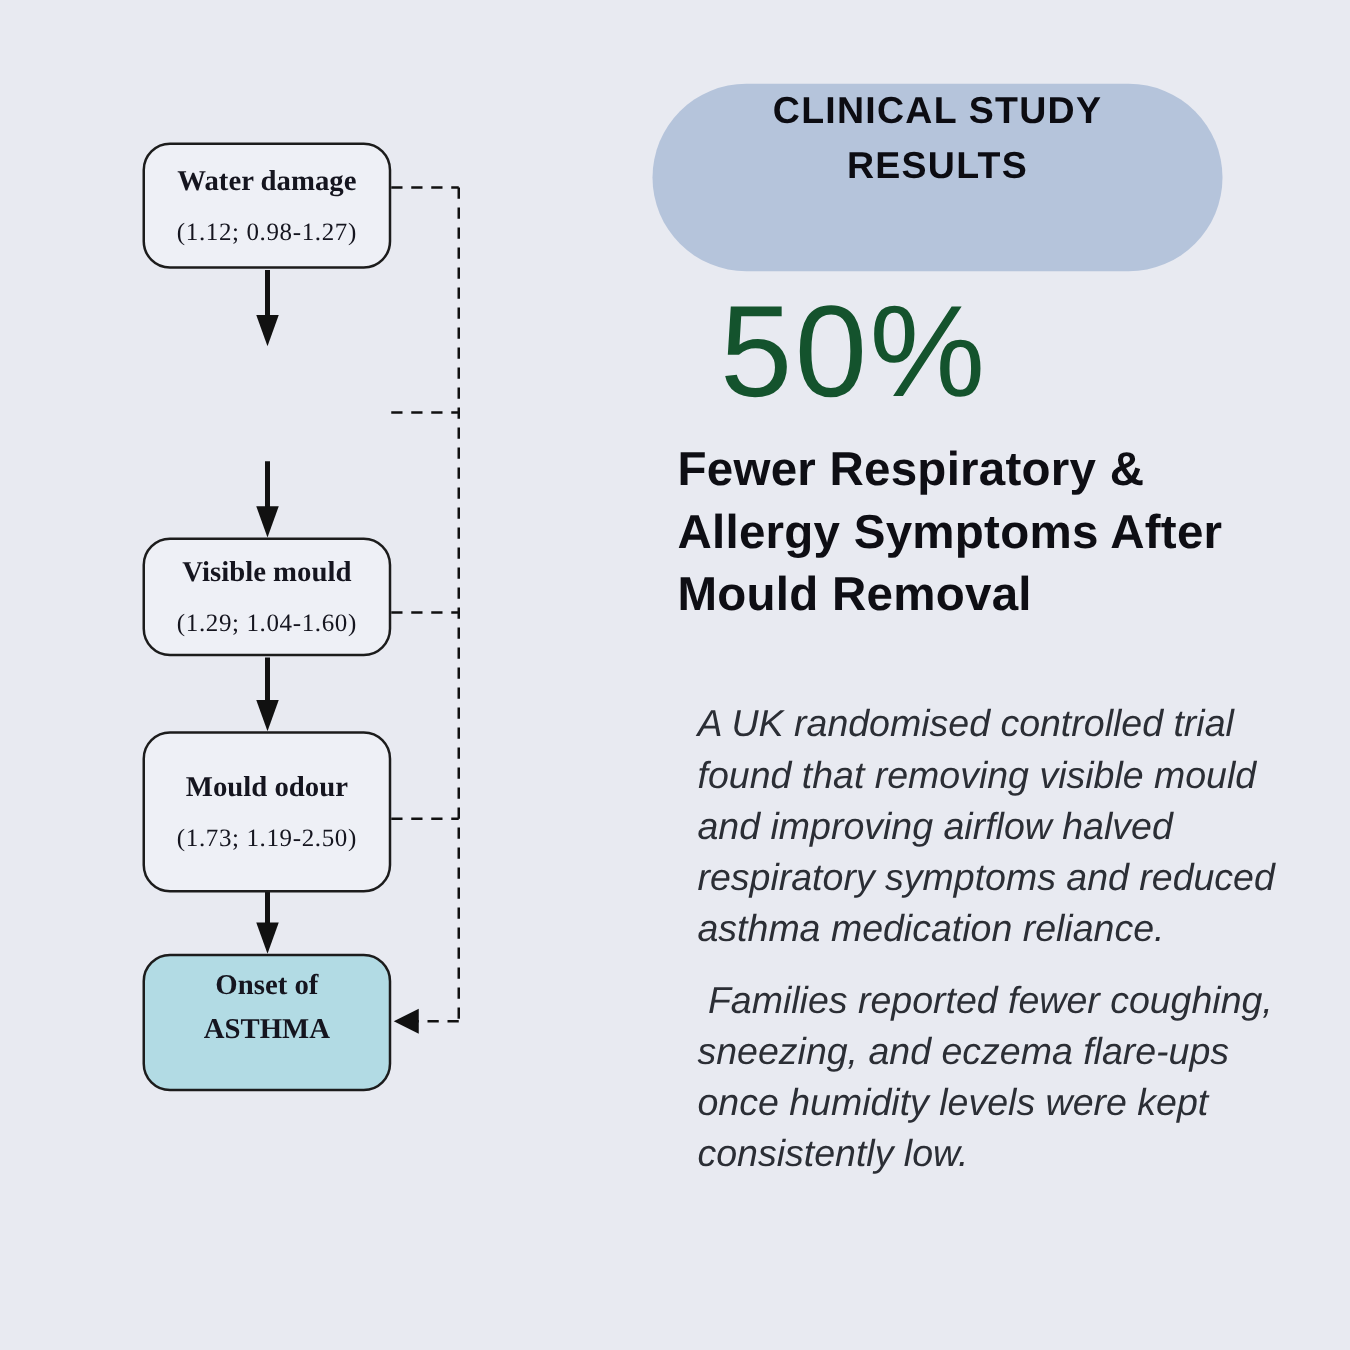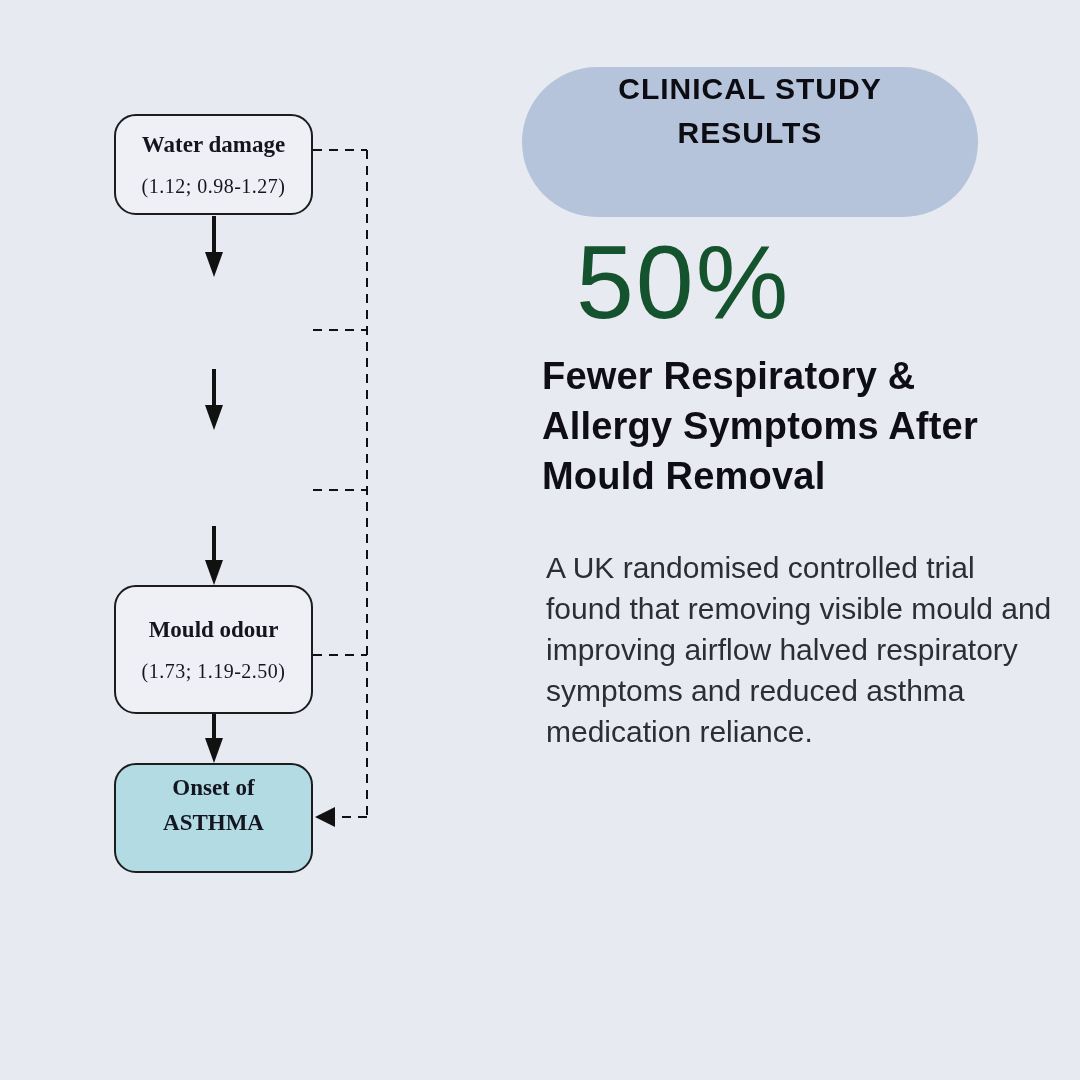--- a/index.html
+++ b/index.html
@@ -54,21 +54,21 @@
   }
   .headline{
     position:absolute;left:542px;top:351px;width:512px;
     font-size:38px;line-height:50px;font-weight:700;color:#0e0e14;
     letter-spacing:0.2px;
   }
   .bodycopy{
     position:absolute;left:542px;top:543px;width:514px;
     font-size:30px;line-height:41px;color:#2b2e35;
   }
-  .bodycopy p{margin:4px;white-space:pre-wrap;}
+  .bodycopy p{margin:16px;white-space:pre-wrap;font-style:italic;}
 </style>
 </head>
 <body>
 
 <div class="canvas">
 
   <div class="flow-panel">
 
     <svg class="connectors" width="450" height="900" viewBox="0 0 450 900">
 
@@ -95,20 +95,24 @@
       </g>
       <polygon points="315,817 335,807 335,827" fill="#111111"></polygon>
     </svg>
 
     <div class="flow-box" id="fbox-0">
       <div class="box-title">Water damage</div>
       <div class="box-value">(1.12; 0.98-1.27)</div>
     </div>
 
 
+    <div class="flow-box" id="fbox-2">
+      <div class="box-title">Visible mould</div>
+      <div class="box-value">(1.29; 1.04-1.60)</div>
+    </div>
 
     <div class="flow-box" id="fbox-3">
       <div class="box-title">Mould odour</div>
       <div class="box-value">(1.73; 1.19-2.50)</div>
     </div>
 
     <div class="flow-box" id="fbox-4">
       <div class="box-title">Onset of</div>
       <div class="box-title">ASTHMA</div>
     </div>
@@ -119,16 +123,17 @@
     <div class="badge">
       <span>CLINICAL STUDY RESULTS</span>
     </div>
 
     <div class="stat">50%</div>
 
     <div class="headline">Fewer Respiratory &amp; Allergy Symptoms After Mould Removal</div>
 
     <div class="bodycopy">
       <p>A UK randomised controlled trial found that removing visible mould and improving airflow halved respiratory symptoms and reduced asthma medication reliance.</p>
+      <p> Families reported fewer coughing, sneezing, and eczema flare-ups once humidity levels were kept consistently low.</p>
     </div>
   </div>
 
 </div>
 
 </body></html>

